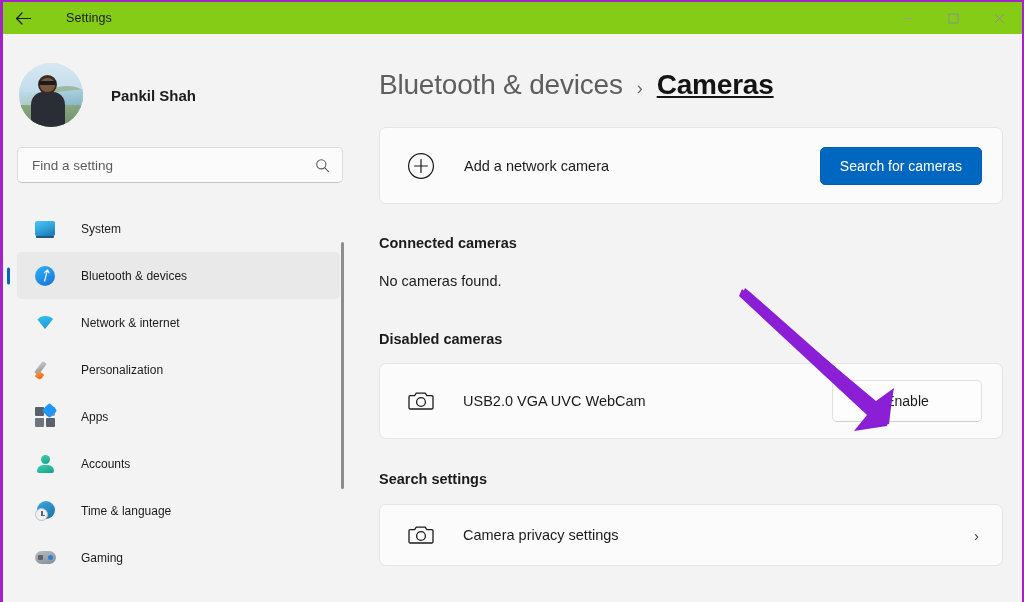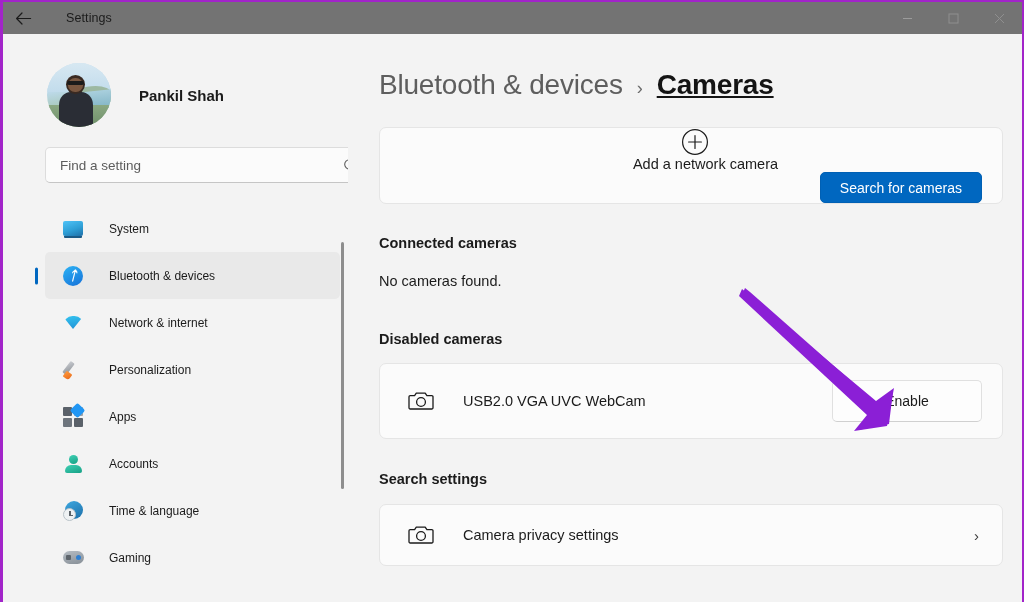--- a/index.html
+++ b/index.html
@@ -23,21 +23,21 @@
     overflow: hidden;
   }
 
   
   #titlebar {
     position: absolute;
     top: 0; left: 0; right: 0;
     height: 32px;
     display: flex;
     align-items: center;
-    background: #737373;
+    background: #84cc16;
   }
   #back-btn {
     width: 40px; height: 32px;
     display: flex; align-items: center; justify-content: center;
     cursor: pointer;
   }
   #back-btn svg { display: block; }
   #app-title {
     font-size: 12.5px;
     color: #1b1b1b;
@@ -55,21 +55,20 @@
     cursor: pointer;
   }
 
   
   #sidebar {
     position: absolute;
     top: 32px; left: 0;
     width: 345px;
     bottom: 0;
     background: #f3f3f3;
-    padding-left: 28px;
   }
   #profile {
     display: flex;
     align-items: center;
     height: 72px;
     padding-left: 16px;
     margin-top: 25px;
   }
   #avatar {
     width: 64px; height: 64px;
@@ -303,21 +302,20 @@
     border-radius: 7px;
     margin: 0 19px 0 31px;
     display: flex;
     align-items: center;
     padding: 0 20px;
   }
 
   #card-add {
     margin-top: 26px;
     height: 77px;
-    flex-direction: column;
   }
   #plus-icon {
     width: 28px; height: 28px;
     flex: none;
     margin-left: 7px;
   }
   .card-label {
     font-size: 14.5px;
     color: #1b1b1b;
     margin-left: 29px;

